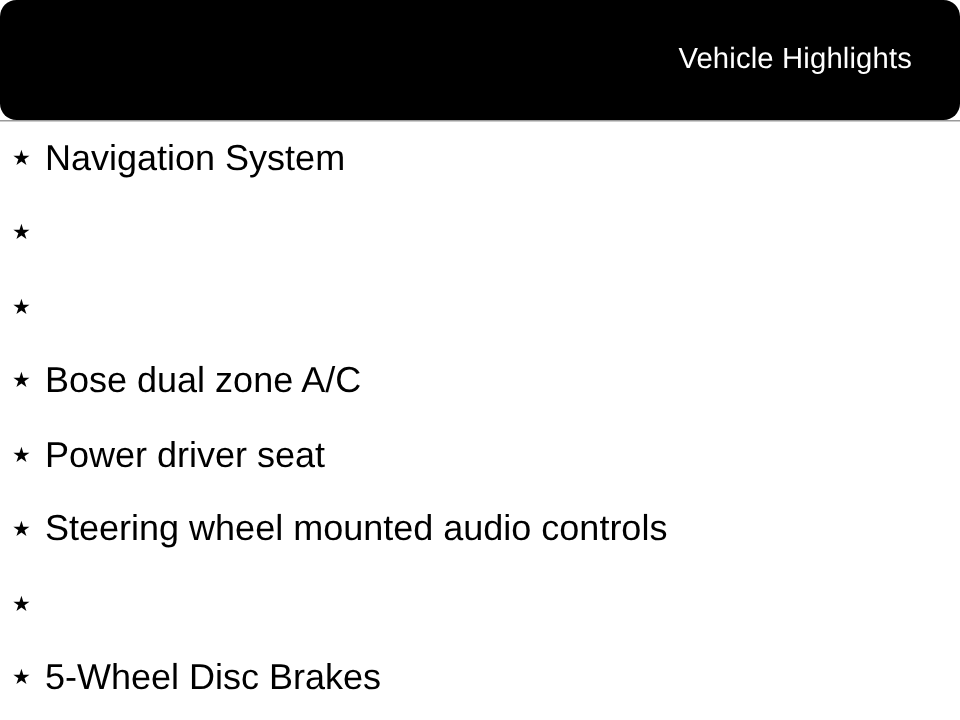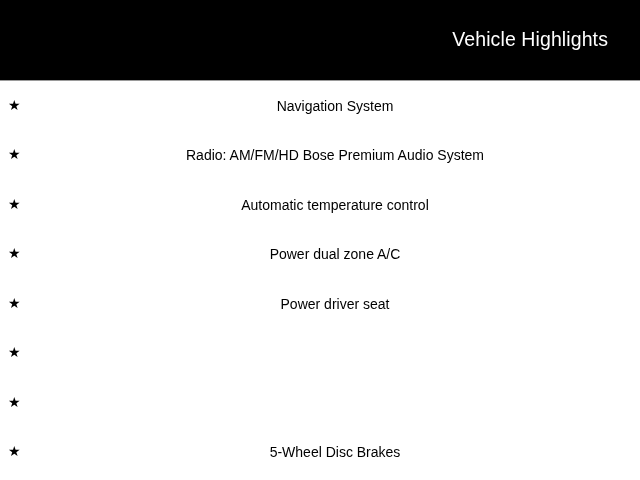--- a/index.html
+++ b/index.html
@@ -27,20 +27,21 @@
     left: 0;
     top: 0;
     width: 640px;
     height: 80px;
     background: #000000;
     display: flex;
     align-items: center;
     justify-content: flex-end;
     box-sizing: border-box;
     padding-right: 32px;
+    border-radius: 11px;
   }
   .header-title {
     color: #ffffff;
     font-size: 19.5px;
     line-height: 1;
     letter-spacing: 0.1px;
     white-space: nowrap;
     font-weight: 400;
   }
   .header-rule {
@@ -74,26 +75,25 @@
     width: 22px;
     font-size: 14px;
     line-height: 1;
     color: #000000;
     text-align: left;
     position: relative;
     top: -1px;
   }
   .highlight-label {
     flex: 1 1 auto;
-    font-size: 14px;
+    font-size: 24px;
     line-height: 1;
     color: #000000;
     white-space: nowrap;
     font-weight: 400;
-    text-align: center;
   }
 </style>
 </head>
 <body>
 
 <div class="page">
 
   <div class="header-band">
     <div class="header-title">Vehicle Highlights</div>
   </div>
@@ -102,40 +102,39 @@
 
   <ul class="highlights-list">
 
     <li class="highlight-item">
       <span class="bullet-star">★</span>
       <span class="highlight-label">Navigation System</span>
     </li>
 
     <li class="highlight-item">
       <span class="bullet-star">★</span>
-      <span class="highlight-label">Radio: AM/FM/HD Bose Premium Audio System</span>
     </li>
 
     <li class="highlight-item">
       <span class="bullet-star">★</span>
-      <span class="highlight-label">Automatic temperature control</span>
     </li>
 
     <li class="highlight-item">
       <span class="bullet-star">★</span>
-      <span class="highlight-label">Power dual zone A/C</span>
+      <span class="highlight-label">Bose dual zone A/C</span>
     </li>
 
     <li class="highlight-item">
       <span class="bullet-star">★</span>
       <span class="highlight-label">Power driver seat</span>
     </li>
 
     <li class="highlight-item">
       <span class="bullet-star">★</span>
+      <span class="highlight-label">Steering wheel mounted audio controls</span>
     </li>
 
     <li class="highlight-item">
       <span class="bullet-star">★</span>
     </li>
 
     <li class="highlight-item">
       <span class="bullet-star">★</span>
       <span class="highlight-label">5-Wheel Disc Brakes</span>
     </li>

